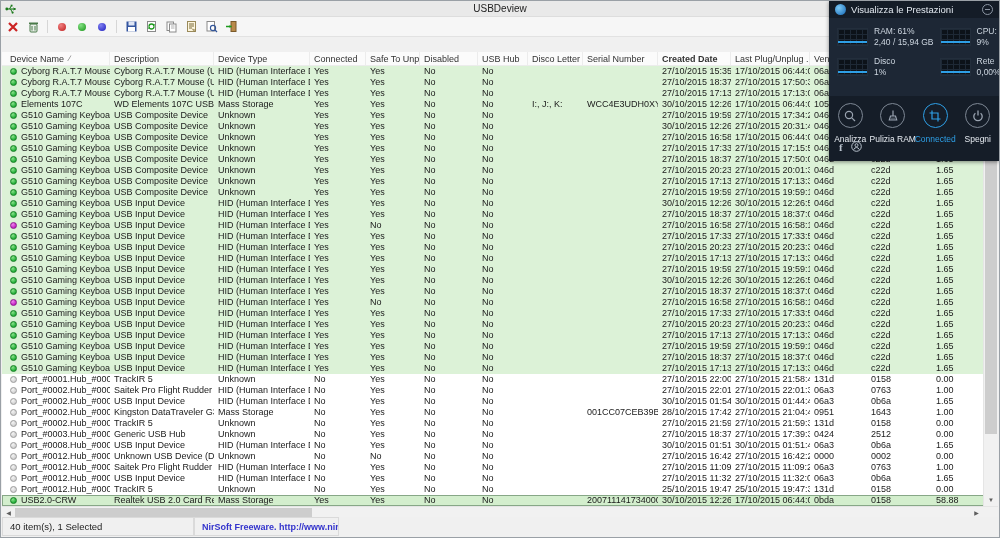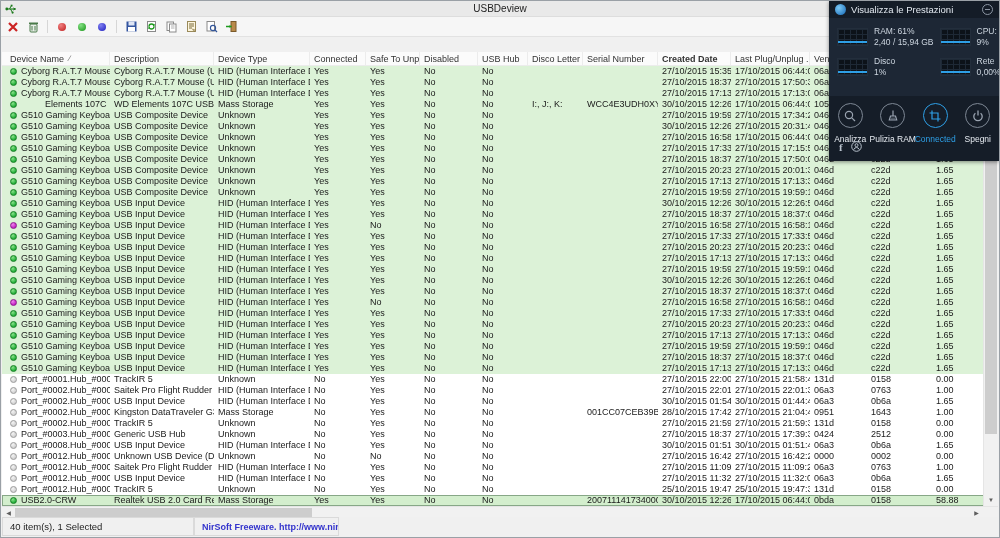--- a/index.html
+++ b/index.html
@@ -284,21 +284,21 @@
           <div class="cell col-hub" style="width: 50px;">No</div>
           <div class="cell col-drive" style="width: 55px;"></div>
           <div class="cell col-serial" style="width: 75px;"></div>
           <div class="cell col-created" style="width: 73px;">27/10/2015 17:13:06</div>
           <div class="cell col-last" style="width: 79px;">27/10/2015 17:13:06</div>
           <div class="cell col-vendor" style="width: 57px;">06a3</div>
           <div class="cell col-product" style="width: 65px;"></div>
           <div class="cell col-power" style="width: 55px;"></div>
         </div>
         <div class="row green">
-          <div class="cell col-name" style="width: 104px; gap: 24px;">
+          <div class="cell col-name" style="width: 104px;">
             <span class="dot green"></span>
             <span>Elements 107C</span>
           </div>
           <div class="cell col-desc" style="width: 104px;">WD Elements 107C USB Device</div>
           <div class="cell col-type" style="width: 96px;">Mass Storage</div>
           <div class="cell col-conn" style="width: 56px;">Yes</div>
           <div class="cell col-safe" style="width: 54px;">Yes</div>
           <div class="cell col-dis" style="width: 58px;">No</div>
           <div class="cell col-hub" style="width: 50px;">No</div>
           <div class="cell col-drive" style="width: 55px;">I:, J:, K:</div>

